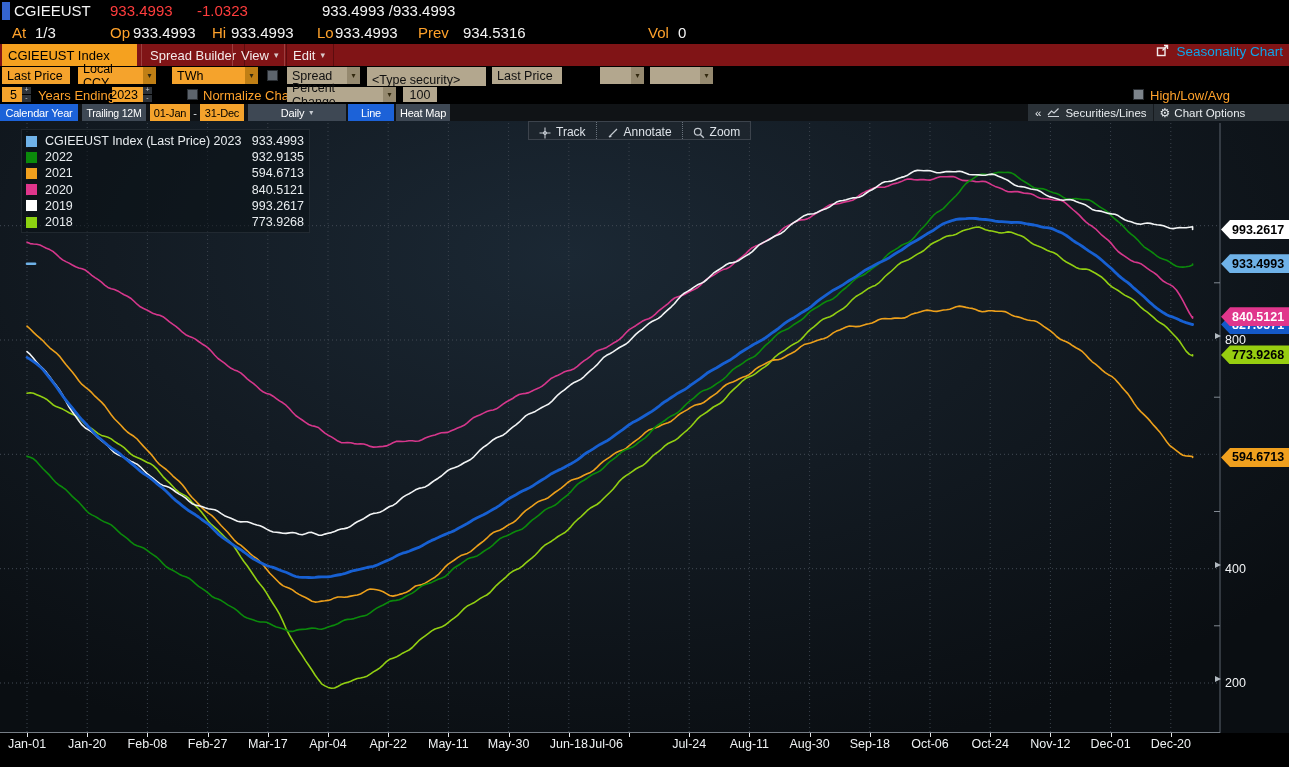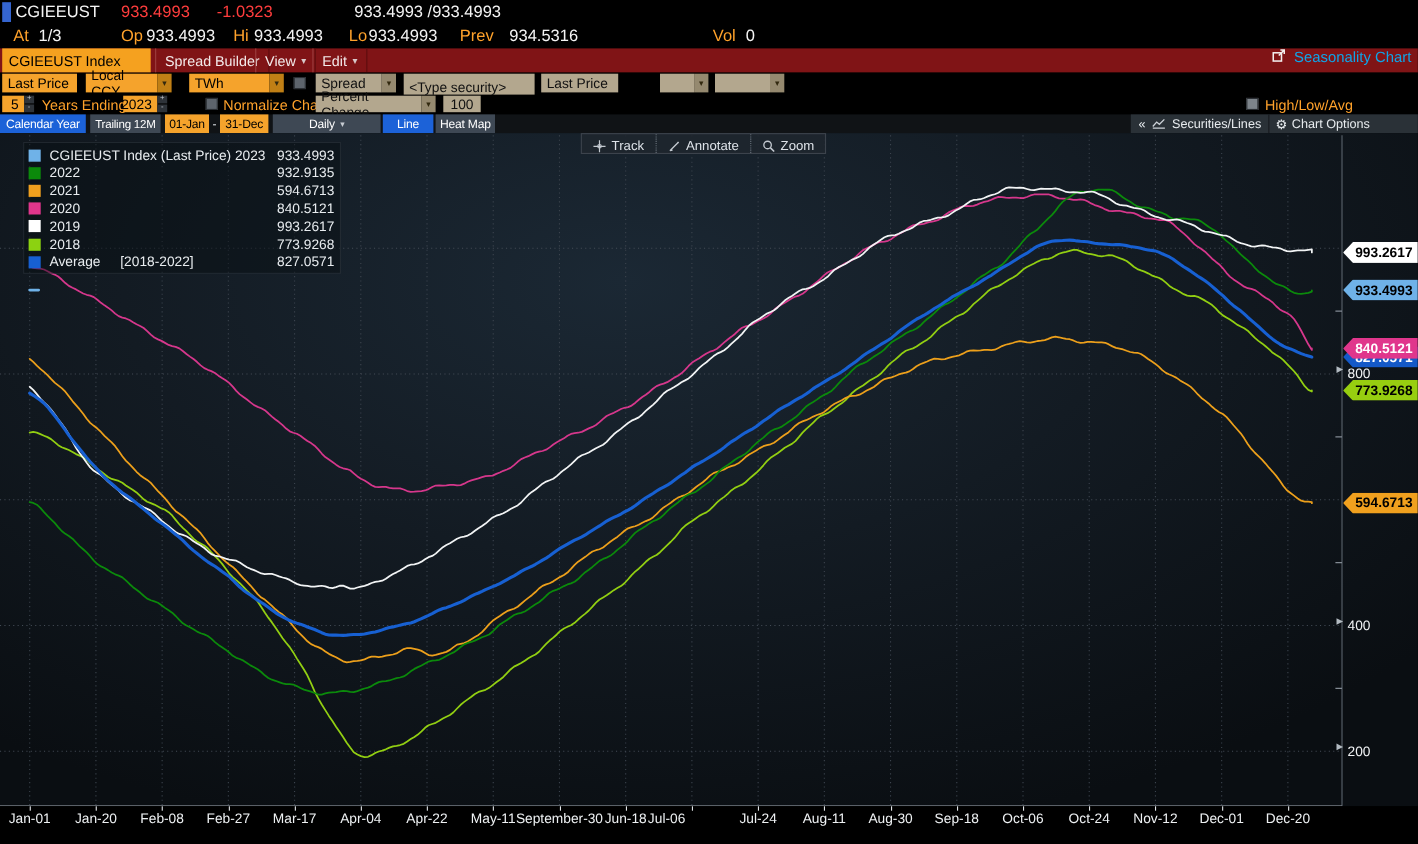--- a/index.html
+++ b/index.html
@@ -286,26 +286,20 @@
         <div class="lrow">
           <span class="lchip" style="background: rgb(255, 255, 255);"></span>
           <span>2019</span>
           <span class="lval">993.2617</span>
         </div>
         <div class="lrow">
           <span class="lchip" style="background: rgb(140, 210, 17);"></span>
           <span>2018</span>
           <span class="lval">773.9268</span>
         </div>
-        <div class="lrow">
-          <span class="lchip" style="background: rgb(23, 96, 210);"></span>
-          <span>Average</span>
-          <span class="l2">[2018-2022]</span>
-          <span class="lval">827.0571</span>
-        </div>
       </div>
     <div id="ylabels">
         <div class="ylab" style="top: 211.998px;">
           <i></i>
           <span>800</span>
         </div>
         <div class="ylab" style="top: 440.666px;">
           <i></i>
           <span>400</span>
         </div>
@@ -335,21 +329,21 @@
       <div class="xlab" style="left: 207.6px;">Feb-27</div>
       <div class="xtick" style="left: 267.8px;"></div>
       <div class="xlab" style="left: 267.8px;">Mar-17</div>
       <div class="xtick" style="left: 328px;"></div>
       <div class="xlab" style="left: 328px;">Apr-04</div>
       <div class="xtick" style="left: 388.2px;"></div>
       <div class="xlab" style="left: 388.2px;">Apr-22</div>
       <div class="xtick" style="left: 448.4px;"></div>
       <div class="xlab" style="left: 448.4px;">May-11</div>
       <div class="xtick" style="left: 508.6px;"></div>
-      <div class="xlab" style="left: 508.6px;">September-30</div>
+      <div class="xlab" style="left: 508.6px;">May-30</div>
       <div class="xtick" style="left: 568.8px;"></div>
       <div class="xlab" style="left: 568.8px;">Jun-18</div>
       <div class="xtick" style="left: 629px;"></div>
       <div class="xlab" style="left: 606px;">Jul-06</div>
       <div class="xtick" style="left: 689.2px;"></div>
       <div class="xlab" style="left: 689.2px;">Jul-24</div>
       <div class="xtick" style="left: 749.4px;"></div>
       <div class="xlab" style="left: 749.4px;">Aug-11</div>
       <div class="xtick" style="left: 809.6px;"></div>
       <div class="xlab" style="left: 809.6px;">Aug-30</div>

